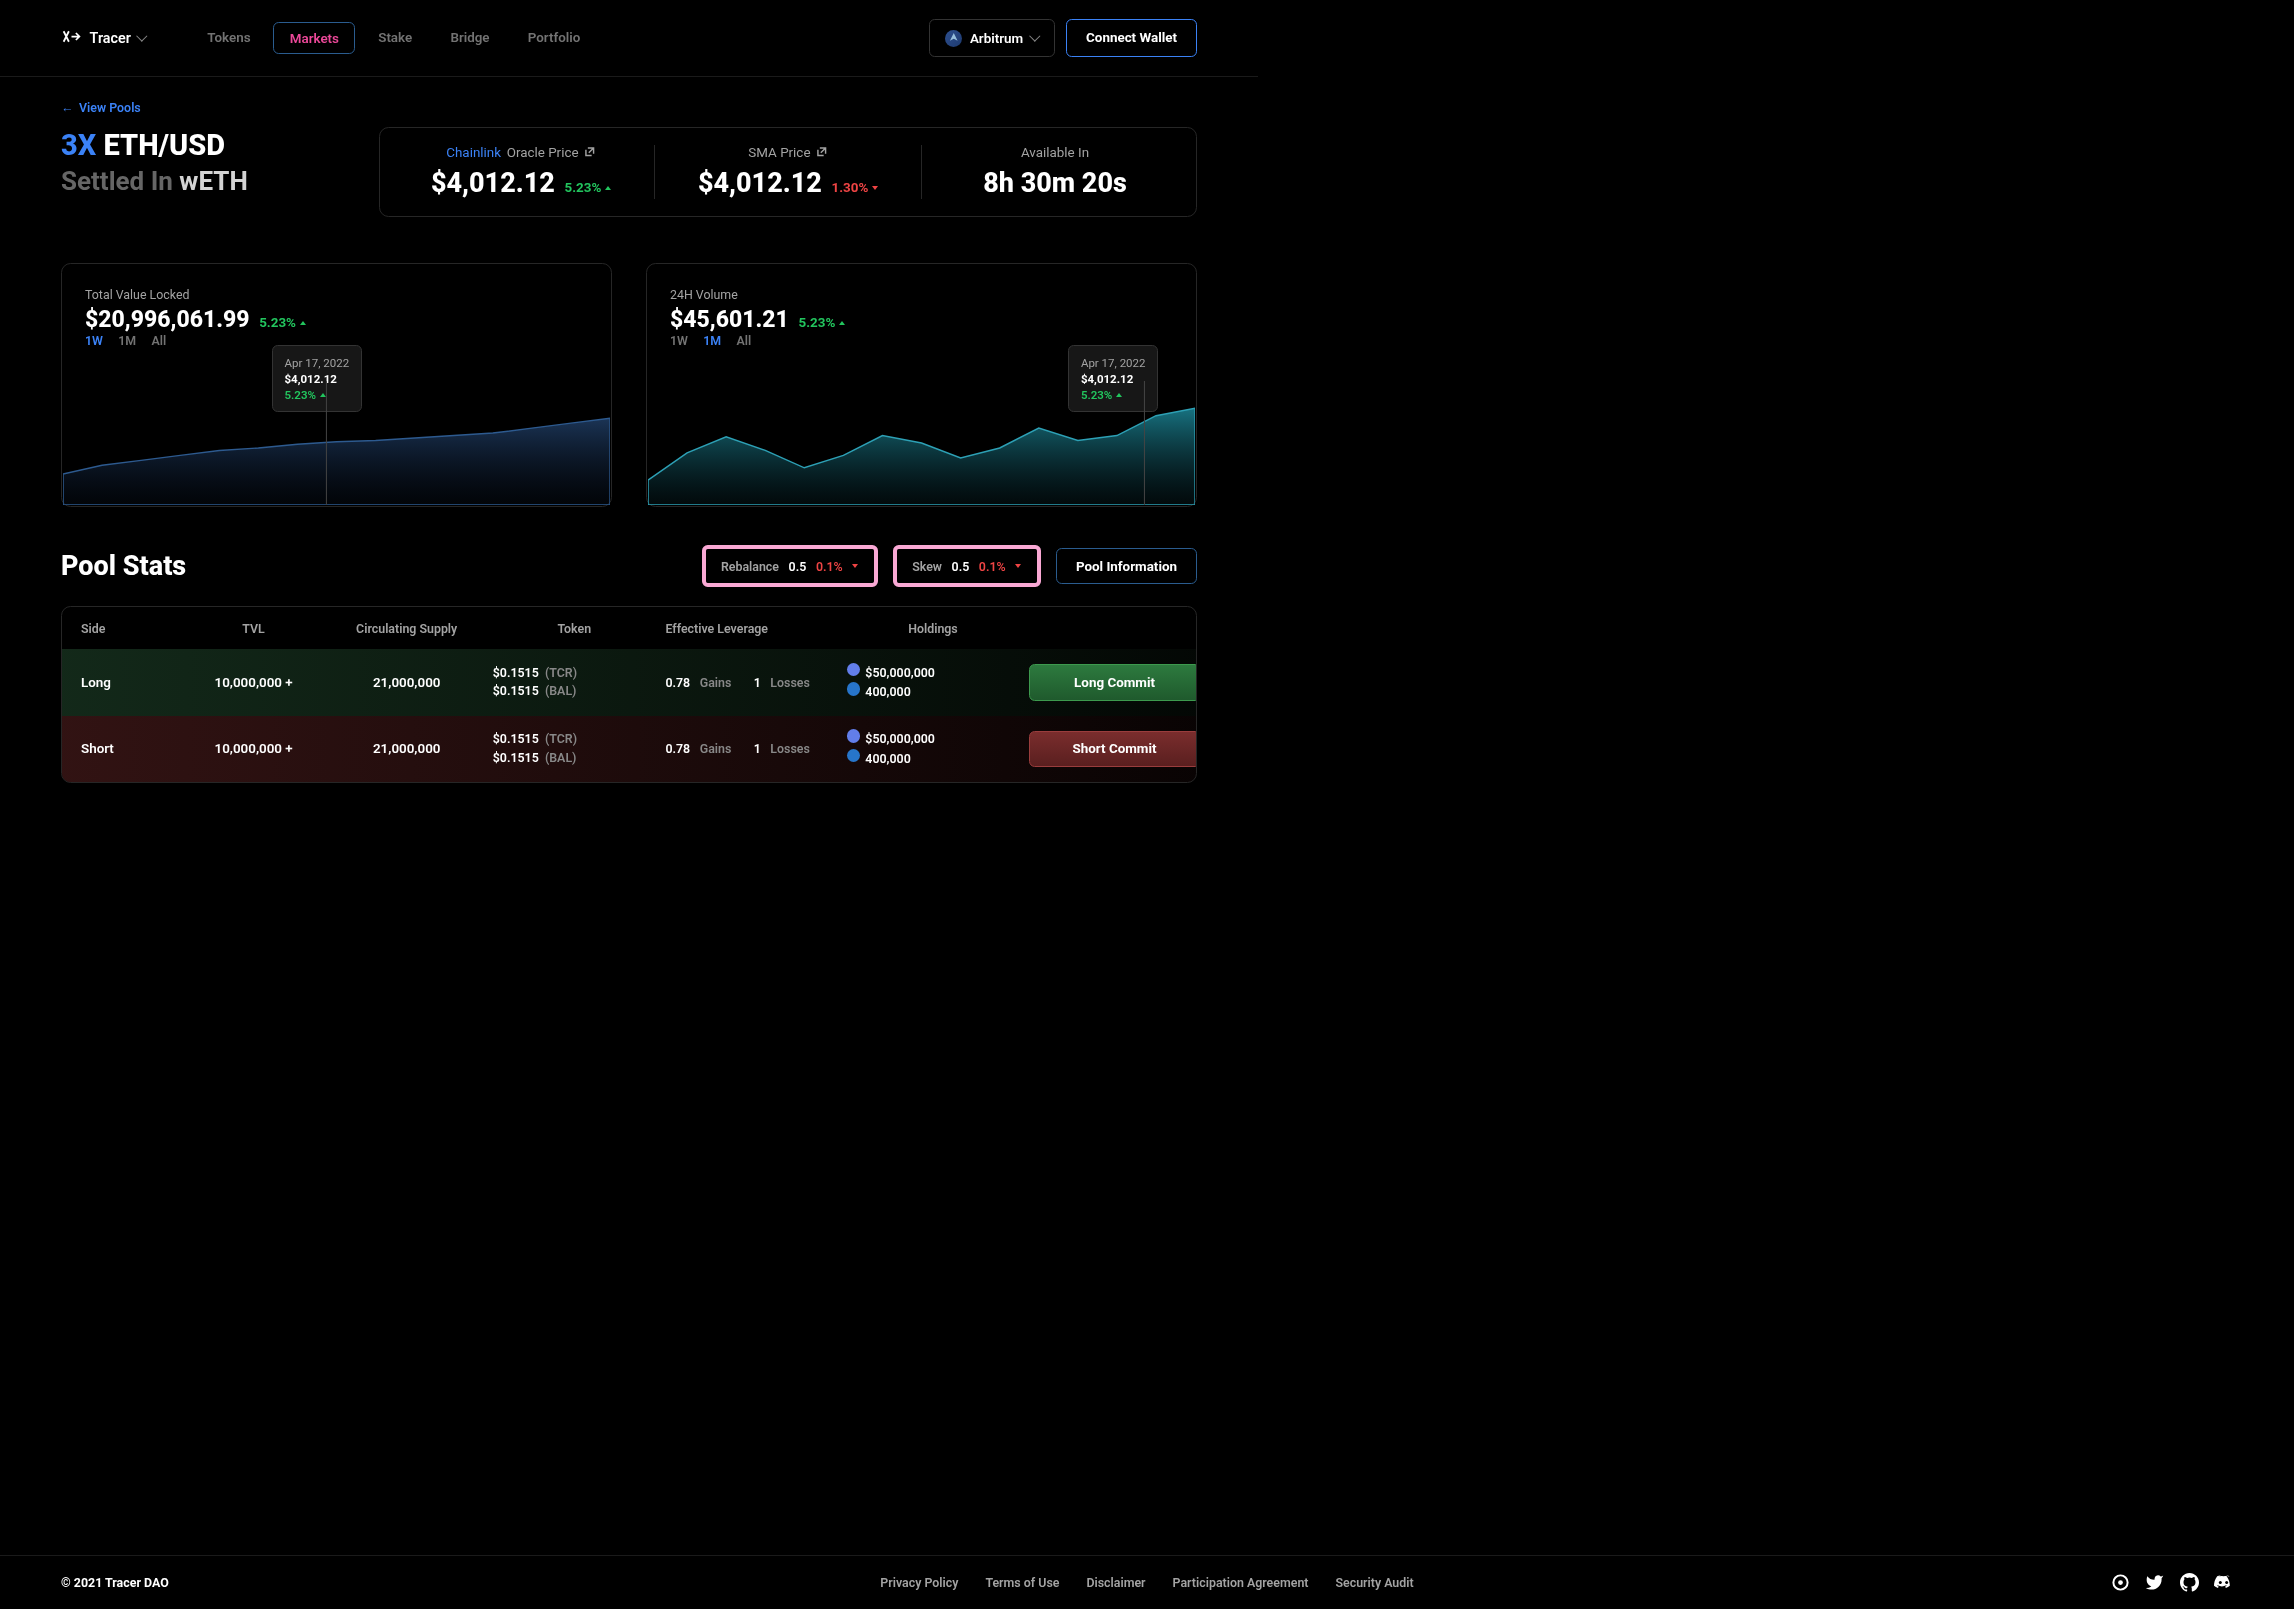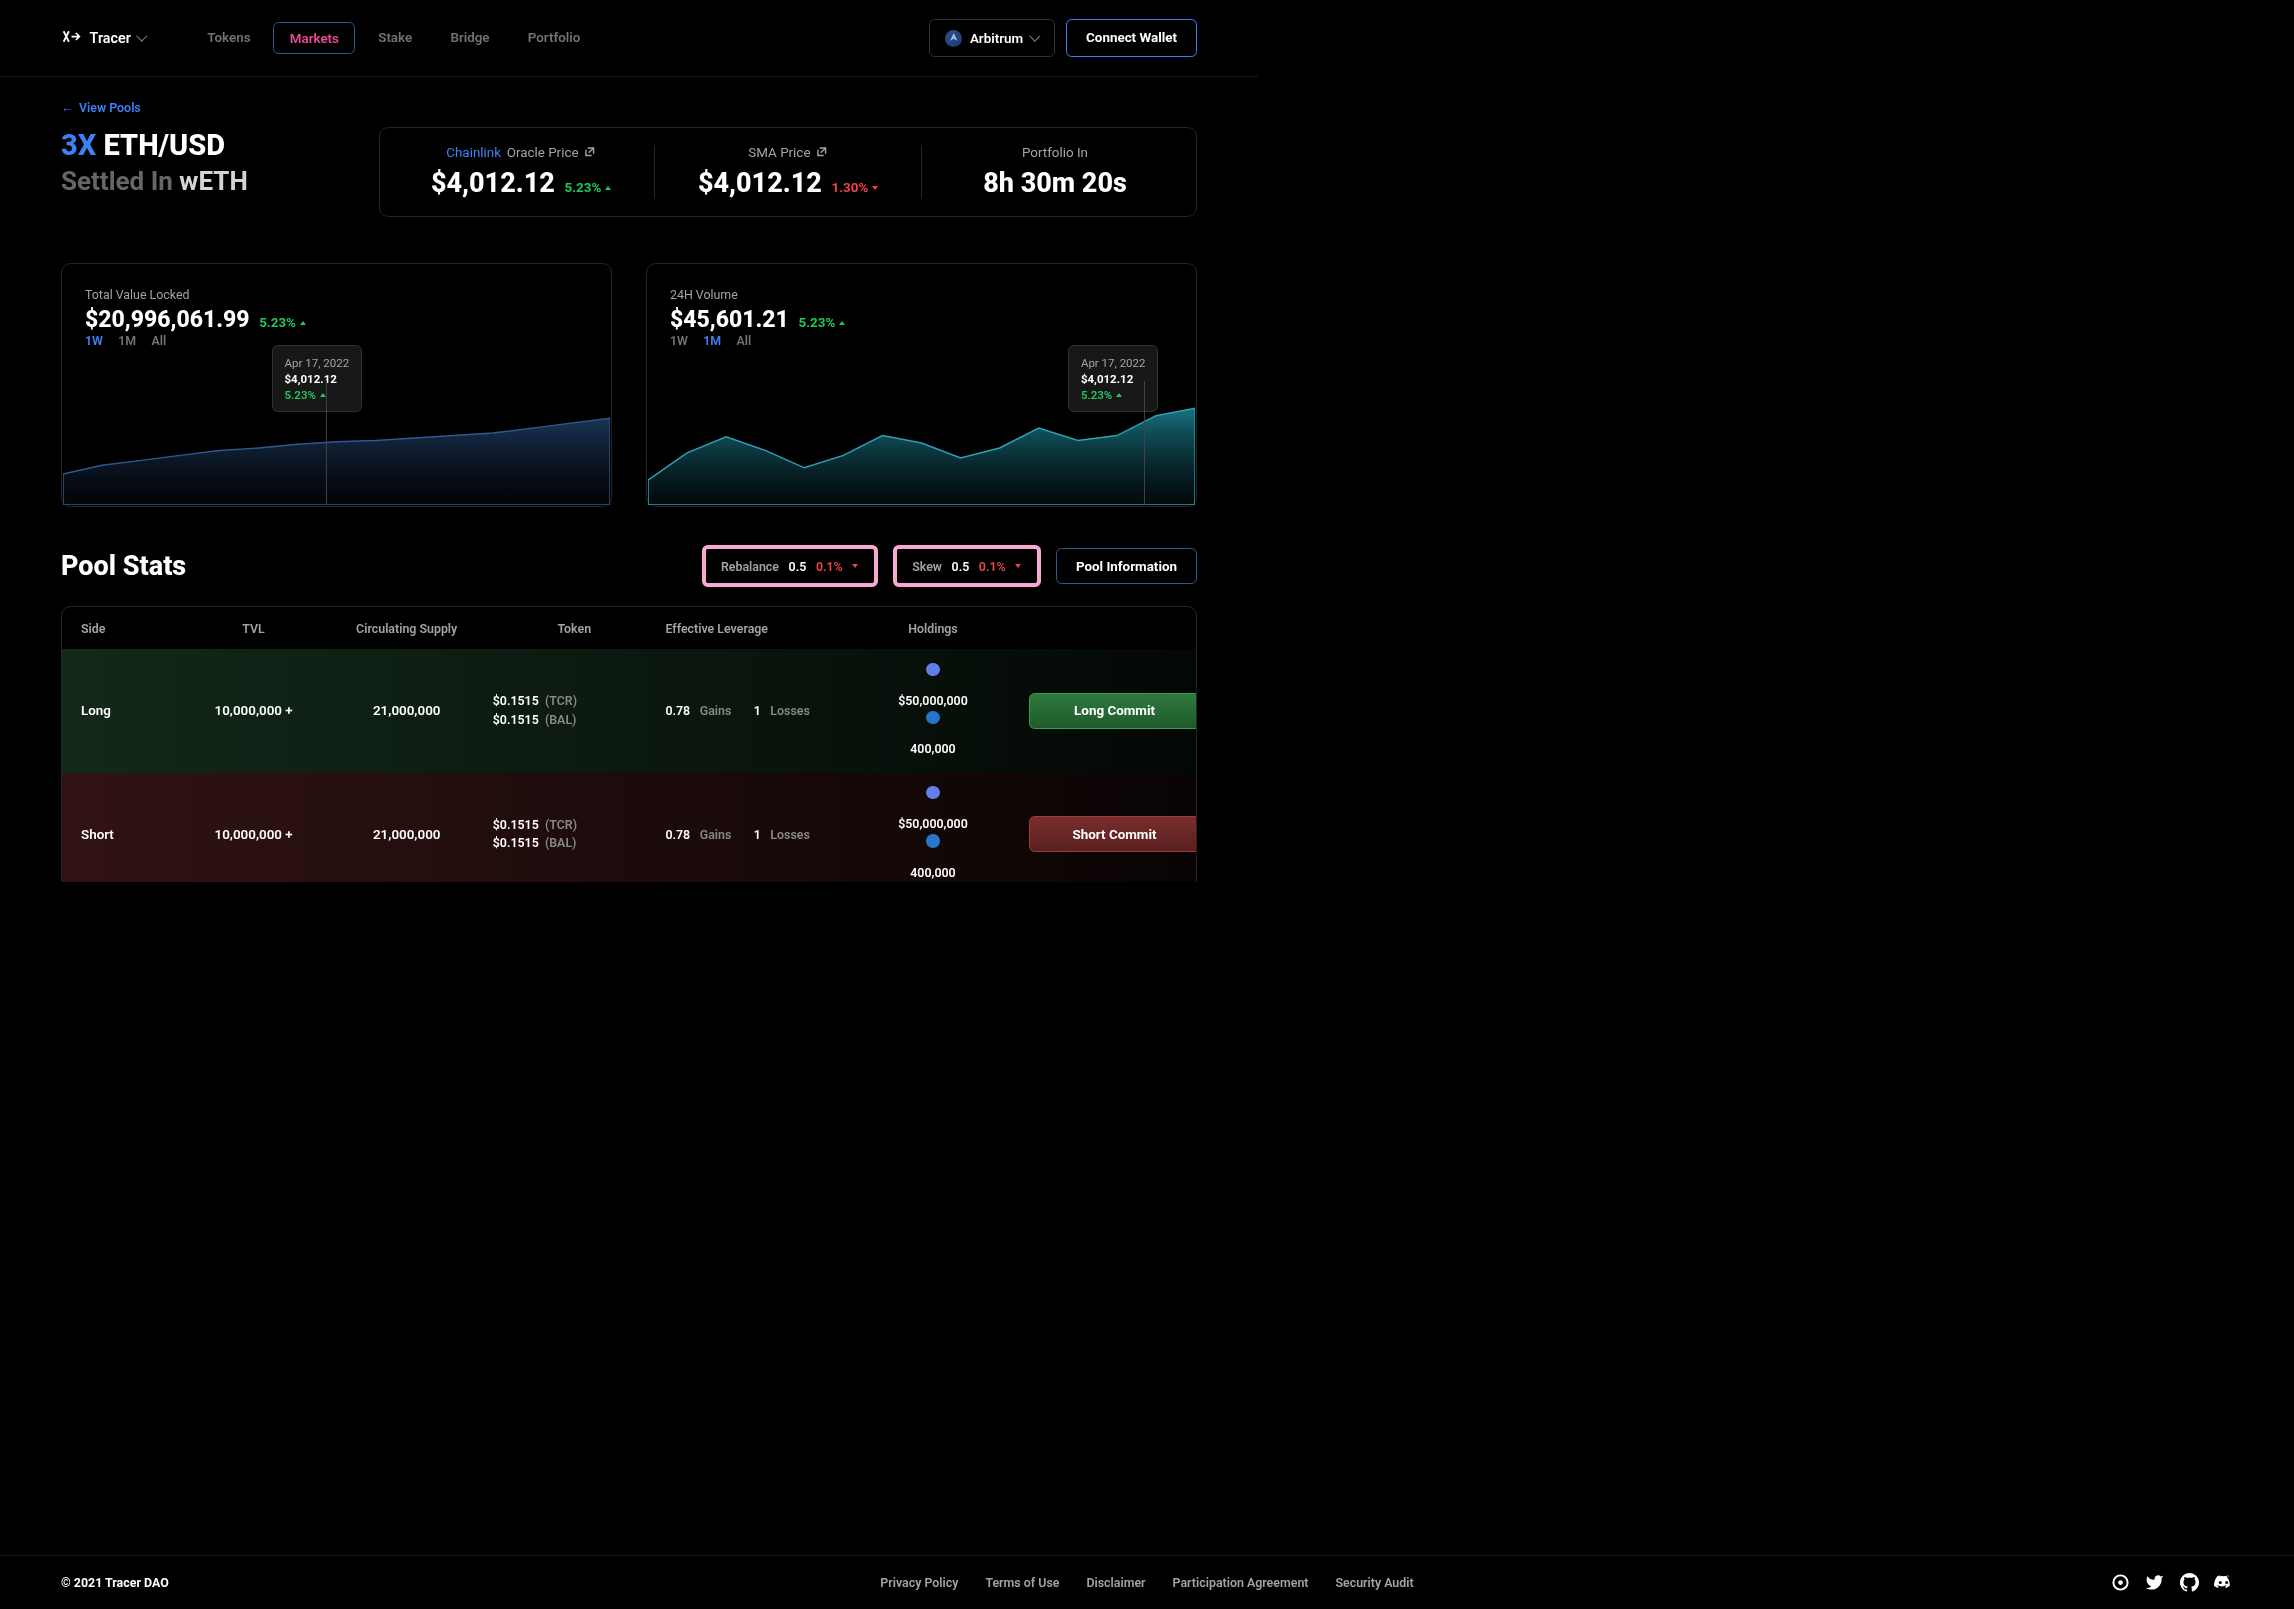--- a/index.html
+++ b/index.html
@@ -74,21 +74,21 @@
 .thead, .trow { display: grid; grid-template-columns: 96px 134px 153px 163px 172px 172px 172px; align-items: center; padding: 13.4px 19px; gap: 9.6px; }
 .thead { font-size: 12.4px; color: #a3a3a3; font-weight: 600; }
 .trow { font-size: 13.4px; font-weight: 600; }
 .trow.long { background: linear-gradient(90deg, rgba(34,74,46,0.55), rgba(34,74,46,0.1)); }
 .trow.short { background: linear-gradient(90deg, rgba(90,34,34,0.55), rgba(90,34,34,0.1)); }
 .token-col { font-size: 12.4px; line-height: 1.5; }
 .token-sym { color: #888; }
 .lev-col { display: flex; gap: 9.6px; font-size: 12.4px; }
 .lev-label { color: #888; }
 .holdings { font-size: 12.4px; line-height: 1.6; }
-.holdings-row { display: flex; align-items: center; gap: 15px; flex-direction: column; }
+.holdings-row { display: flex; gap: 5px; }
 .coin-icon { width: 13.4px; height: 13.4px; border-radius: 50%; display: inline-block; }
 .coin-eth { background: #627eea; }
 .coin-usdc { background: #2775ca; }
 .commit-btn { padding: 9.6px 23px; border-radius: 5.7px; font-weight: 700; font-size: 13.4px; cursor: pointer; text-align: center; }
 .commit-long { background: linear-gradient(180deg, #2d7a3e, #1f5a2d); border: 1px solid #3d9a4e; }
 .commit-short { background: linear-gradient(180deg, #7a2d2d, #5a1f1f); border: 1px solid #9a3d3d; }
 
 .footer { position: absolute; bottom: 0; left: 0; right: 0; display: flex; align-items: center; padding: 17px 61px; border-top: 1px solid #1a1a1a; font-size: 12.4px; }
 .footer-copy { font-weight: 700; }
 .footer-links { display: flex; gap: 27px; margin-left: auto; margin-right: auto; position: absolute; left: 50%; transform: translateX(-50%); }
@@ -179,21 +179,21 @@
         <div class="stat-value">
           <span>$4,012.12</span>
           <span class="pct down">
             <span>1.30%</span>
               <span class="arrow down"></span>
           </span>
         </div>
       </div>
       <div class="stat">
         <div class="stat-label">
-            <span>Portfolio In</span>
+            <span>Available In</span>
           </div>
         <div class="stat-value">
             <span>8h 30m 20s</span>
           </div>
       </div>
     </div>
   </div>
 
   <div class="charts">
     <div class="chart-card">

